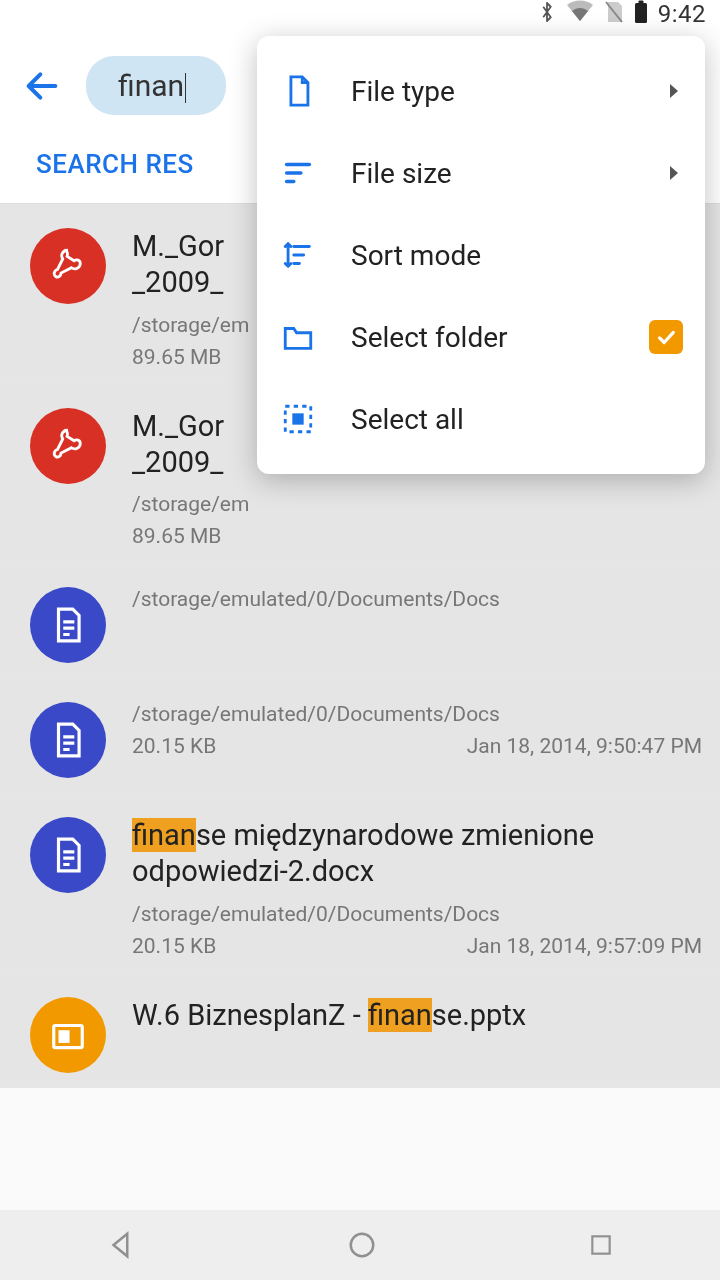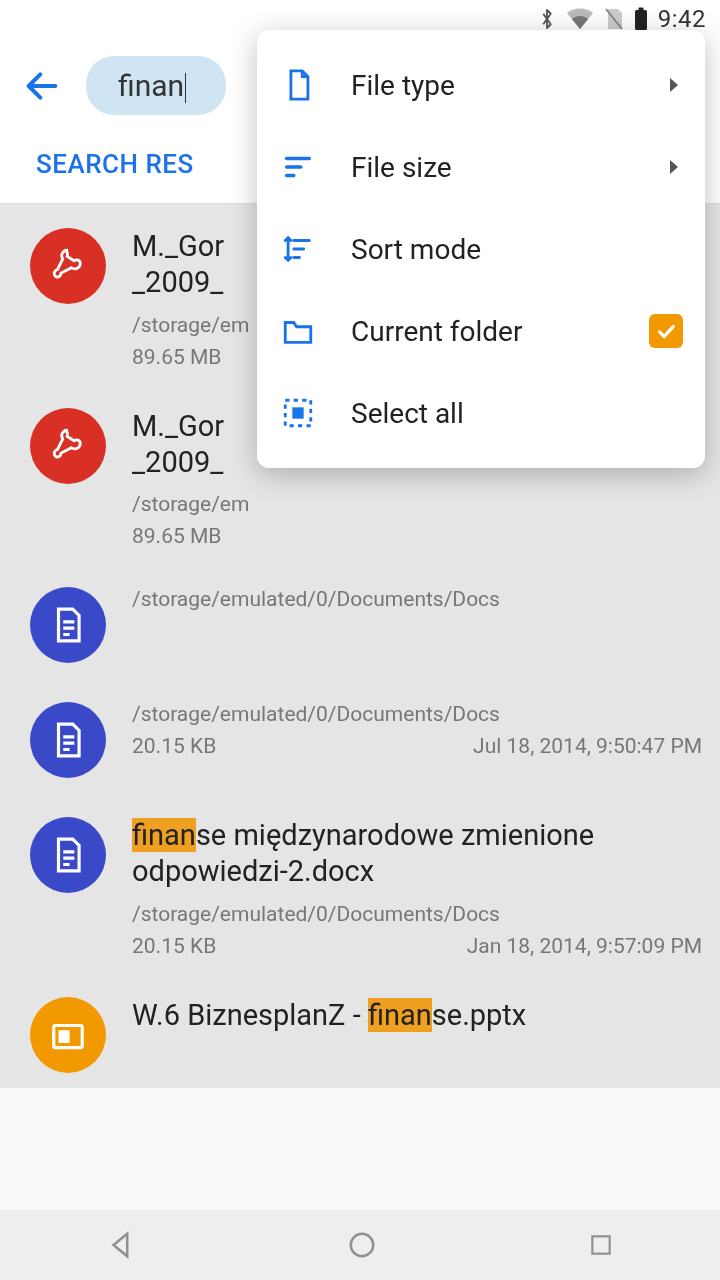--- a/index.html
+++ b/index.html
@@ -1,18 +1,18 @@
 <!DOCTYPE html>
 <html><head>
 <meta charset="utf-8">
 <style>
   * { box-sizing: border-box; margin: 0; padding: 0; }
   html, body { width: 720px; height: 1280px; font-family: Roboto, "Helvetica Neue", Arial, sans-serif; background:#fafafa; overflow:hidden; }
   
-  .status-bar { height: 38px; display:flex; align-items:center; justify-content:flex-end; padding:0 14px; background:#fff; color:#333; gap:10px; font-size:22px; }
+  .status-bar { height: 38px; display:flex; justify-content:flex-end; padding:0 14px; background:#fff; color:#333; gap:10px; font-size:22px; }
   .status-bar .time { font-size:24px; letter-spacing:0.5px; font-weight:400; }
   .status-bar svg { display:block; }
   
   .search-header { background:#fff; padding: 18px 20px 24px 20px; display:flex; align-items:center; gap:22px; }
   .back-btn { width:44px; height:44px; display:flex; align-items:center; justify-content:center; color:#1a73e8; }
   .search-pill { background:#cfe5f4; border-radius:28px; padding: 12px 40px 12px 32px; font-size:30px; color:#333; position:relative; }
   
   .section-header { background:#fff; padding: 10px 36px 24px 36px; }
   .section-title { color:#1a73e8; font-size:26px; font-weight:500; letter-spacing:0.5px; }
   .divider { height:1px; background:#ddd; }
@@ -22,21 +22,21 @@
   .icon-circle { width:76px; height:76px; border-radius:50%; flex:0 0 76px; display:flex; align-items:center; justify-content:center; color:#fff; }
   .icon-pdf { background:#d93025; }
   .icon-doc { background:#3949c8; }
   .icon-pptx { background:#f29900; }
   .item-body { flex:1; min-width:0; }
   .item-title { font-size:29px; color:#222; line-height:1.25; margin-bottom:12px; }
   .item-title .hl { background:#f0a020; color:#222; }
   .item-path { font-size:21px; color:#777; margin-bottom:8px; }
   .item-meta { display:flex; justify-content:space-between; font-size:21px; color:#777; }
   
-  .menu { position:absolute; top:30px; left:257px; width:448px; background:#fff; border-radius:12px; box-shadow:0 6px 28px rgba(0,0,0,0.25); padding:14px 0; }
+  .menu { position:absolute; top:36px; left:257px; width:448px; background:#fff; border-radius:12px; box-shadow:0 6px 28px rgba(0,0,0,0.25); padding:14px 0; }
   .menu-row { display:flex; align-items:center; padding:22px 22px; gap:34px; }
   .menu-icon { width:38px; height:38px; flex:0 0 38px; display:flex; align-items:center; justify-content:center; color:#1a73e8; }
   .menu-label { font-size:28px; color:#222; flex:1; }
   .menu-caret { width:18px; height:18px; display:flex; align-items:center; justify-content:center; }
   .checkbox { width:34px; height:34px; border-radius:6px; background:#f29900; display:flex; align-items:center; justify-content:center; color:#fff; }
   
   .navbar { position:absolute; bottom:0; left:0; width:720px; height:70px; background:#eeeeee; display:flex; align-items:center; justify-content:space-around; }
   .navbar svg { display:block; opacity:0.55; }
   .app { position:relative; width:720px; height:1280px; }
   .results-wrap { height: calc(1280px - 38px - 100px - 62px - 70px); overflow:hidden; }
@@ -137,21 +137,21 @@
           <div class="icon-circle icon-doc">
             <svg width="38" height="38" viewBox="0 0 24 24" fill="none" stroke="#fff" stroke-width="2">
               <path d="M6 2 H15 L19 6 V22 H6 Z"></path>
               <path d="M9 10 H16 M9 14 H16 M9 18 H13"></path>
             </svg>
           </div>
           <div class="item-body">
             <div class="item-path">/storage/emulated/0/Documents/Docs</div>
             <div class="item-meta">
               <span>20.15 KB</span>
-              <span>Jul 18, 2014, 9:50:47 PM</span>
+              <span>Jan 18, 2014, 9:50:47 PM</span>
             </div>
           </div>
         </div>
         <div class="item">
           <div class="icon-circle icon-doc">
             <svg width="38" height="38" viewBox="0 0 24 24" fill="none" stroke="#fff" stroke-width="2">
               <path d="M6 2 H15 L19 6 V22 H6 Z"></path>
               <path d="M9 10 H16 M9 14 H16 M9 18 H13"></path>
             </svg>
           </div>
@@ -218,21 +218,21 @@
           </svg>
         </span>
         <span class="menu-label">Sort mode</span>
       </div>
       <div class="menu-row">
         <span class="menu-icon">
           <svg width="34" height="34" viewBox="0 0 24 24" fill="none" stroke="#1a73e8" stroke-width="2">
             <path d="M3 6 H9 L11 9 H21 V20 H3 Z"></path>
           </svg>
         </span>
-        <span class="menu-label">Current folder</span>
+        <span class="menu-label">Select folder</span>
         <span class="checkbox">
           <svg width="22" height="22" viewBox="0 0 24 24" fill="none" stroke="#fff" stroke-width="3.5" stroke-linecap="round" stroke-linejoin="round">
             <polyline points="5 13 10 18 20 7"></polyline>
           </svg>
         </span>
       </div>
       <div class="menu-row">
         <span class="menu-icon">
           <svg width="34" height="34" viewBox="0 0 24 24" fill="none" stroke="#1a73e8" stroke-width="2" stroke-dasharray="3 3">
             <rect x="3" y="3" width="18" height="18"></rect>

